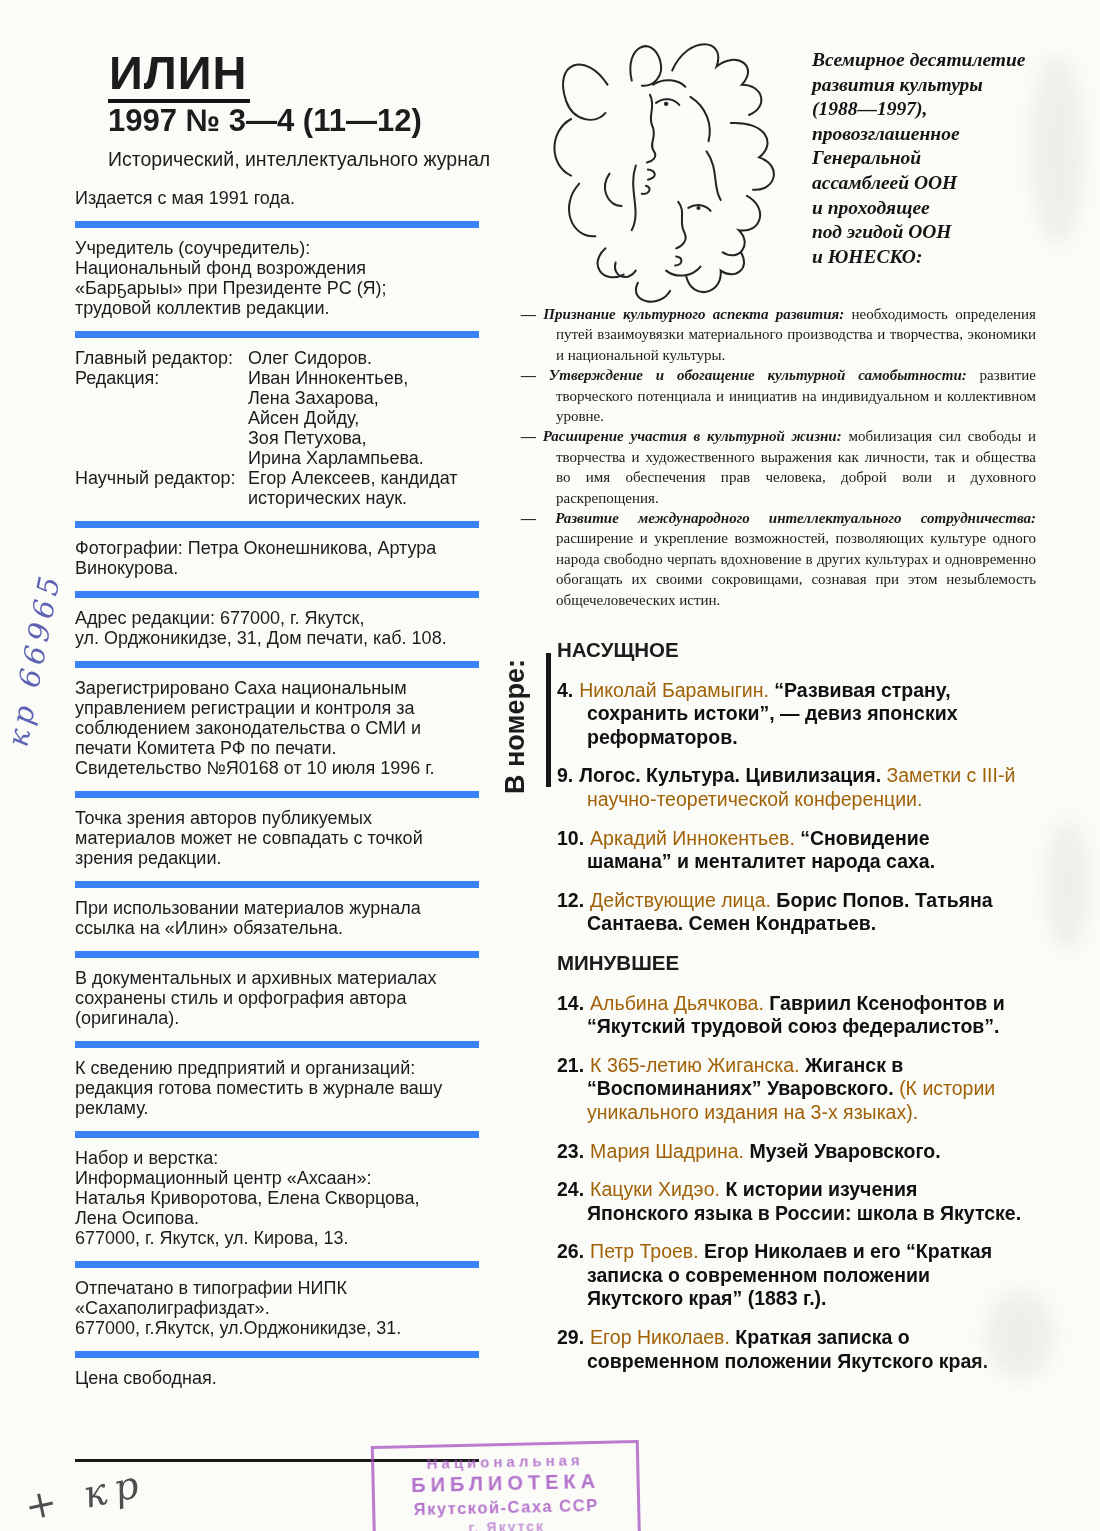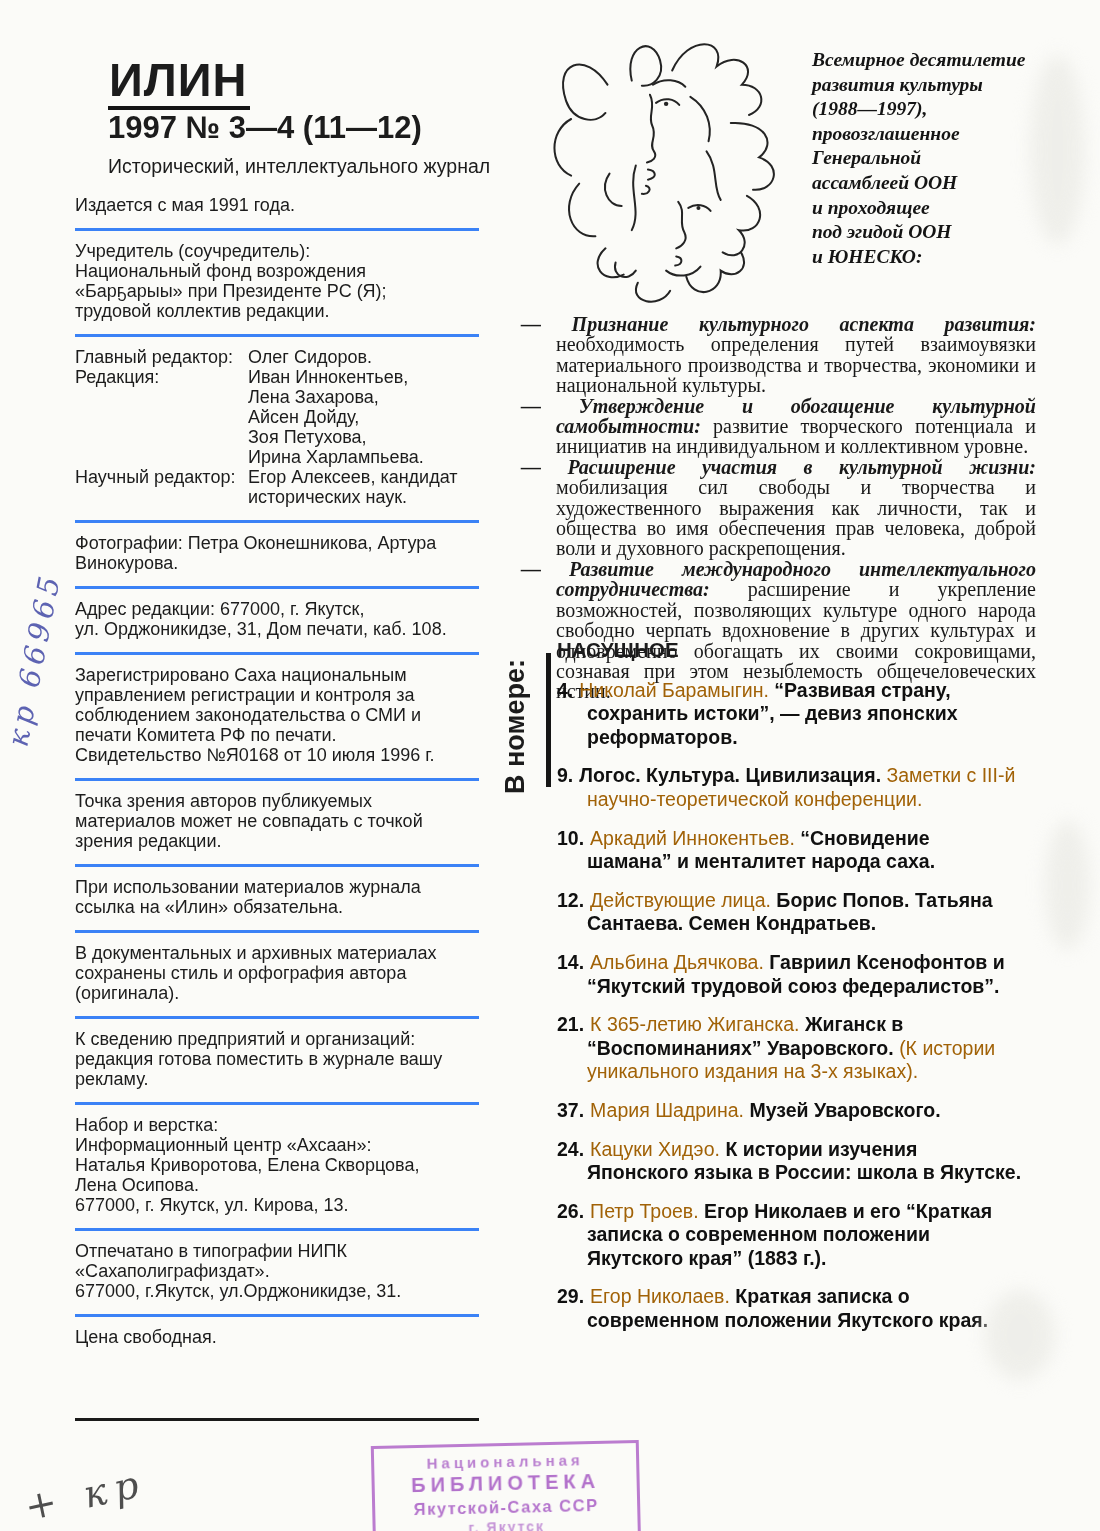--- a/index.html
+++ b/index.html
@@ -4,44 +4,44 @@
 <style>
   html,body{margin:0;padding:0}
   body{
     width:1100px;height:1531px;position:relative;overflow:hidden;
     background:#fbfbf8;color:#1c1c1c;
     font-family:"Liberation Sans","DejaVu Sans",sans-serif;
   }
   .page{position:absolute;inset:0;overflow:hidden}
 
   
-  .masthead{position:absolute;left:75px;top:55px;width:404px;
+  .masthead{position:absolute;left:75px;top:48px;width:404px;
     border-bottom:3px solid #1a1a1a;padding-bottom:58px}
   .mast-header{padding-left:33px;margin-bottom:15px}
   .journal-title{display:inline-block;margin:0;font-size:47px;line-height:1.05;
     font-weight:700;letter-spacing:1px;border-bottom:4px solid #141414;padding:0 3px 2px 1px}
   .issue{font-size:31px;font-weight:700;white-space:nowrap}
   .subtitle{font-size:19.5px;margin-top:9px;white-space:nowrap}
-  .block{border-top:3px solid #3b82f6;padding:10px 0 13px;
+  .block{border-top:7px solid #3b82f6;padding:10px 0 13px;
     font-size:18px;line-height:20px;white-space:pre-line}
   .block.first{border-top:none;padding-top:2px}
   .ed-row{display:flex}
   .ed-label{flex:0 0 173px}
   .ed-value{white-space:pre-line}
 
   
   .emblem{position:absolute;left:514px;top:22px;width:282px;height:288px}
   .emblem path{fill:none;stroke:#242424;stroke-width:2;stroke-linecap:round}
 
   
   .unesco-intro{position:absolute;left:812px;top:48px;width:245px;
     font-family:"Liberation Serif","DejaVu Serif",serif;font-weight:700;font-style:italic;
     font-size:19.5px;line-height:24.6px;white-space:pre-line;color:#141414}
-  .unesco-points{position:absolute;left:521px;top:314px;width:515px;
-    font-family:"Liberation Serif","DejaVu Serif",serif;font-size:20px;line-height:20.4px;
+  .unesco-points{position:absolute;left:521px;top:304px;width:515px;
+    font-family:"Liberation Serif","DejaVu Serif",serif;font-size:15px;line-height:20.4px;
     text-align:justify;color:#191919}
   .point{margin:0;padding-left:35px;text-indent:-35px}
   .lead{font-weight:700;font-style:italic}
 
   
   .innomere{position:absolute;left:500px;top:794px;width:152px;white-space:nowrap;
     transform:rotate(-90deg);transform-origin:0 0;font-size:27px;font-weight:700}
   .innomere-bar{position:absolute;left:546px;top:653px;width:5px;height:134px;background:#161616}
   .toc{position:absolute;left:557px;top:638px;width:505px;font-size:19.5px;line-height:23.6px}
   .toc-heading{font-size:20.5px;font-weight:700;margin:0 0 17px}
@@ -176,26 +176,27 @@
       <h2 class="toc-heading">НАСУЩНОЕ</h2>
       <p class="toc-item"><b class="pg">4.</b><span>Николай Барамыгин. </span><b>“Развивая страну,
 сохранить истоки”, — девиз японских
 реформаторов.</b></p>
       <p class="toc-item"><b class="pg">9.</b><b>Логос. Культура. Цивилизация. </b><span>Заметки с III-й
 научно-теоретической конференции.</span></p>
       <p class="toc-item"><b class="pg">10.</b><span>Аркадий Иннокентьев. </span><b>“Сновидение
 шамана” и менталитет народа саха.</b></p>
       <p class="toc-item"><b class="pg">12.</b><span>Действующие лица. </span><b>Борис Попов. Татьяна
 Сантаева. Семен Кондратьев.</b></p>
+      <h2 class="toc-heading">МИНУВШЕЕ</h2>
       <p class="toc-item"><b class="pg">14.</b><span>Альбина Дьячкова. </span><b>Гавриил Ксенофонтов и
 “Якутский трудовой союз федералистов”.</b></p>
       <p class="toc-item"><b class="pg">21.</b><span>К 365-летию Жиганска. </span><b>Жиганск в
 “Воспоминаниях” Уваровского. </b><span>(К истории
 уникального издания на 3-х языках).</span></p>
-      <p class="toc-item"><b class="pg">37.</b><span>Мария Шадрина. </span><b>Музей Уваровского.</b></p>
+      <p class="toc-item"><b class="pg">23.</b><span>Мария Шадрина. </span><b>Музей Уваровского.</b></p>
       <p class="toc-item"><b class="pg">24.</b><span>Кацуки Хидэо. </span><b>К истории изучения
 Японского языка в России: школа в Якутске.</b></p>
       <p class="toc-item"><b class="pg">26.</b><span>Петр Троев. </span><b>Егор Николаев и его “Краткая
 записка о современном положении
 Якутского края” (1883 г.).</b></p>
       <p class="toc-item"><b class="pg">29.</b><span>Егор Николаев. </span><b>Краткая записка о
 современном положении Якутского края.</b></p>
     </div>
 
   <div class="hand-number">кр 66965</div>

